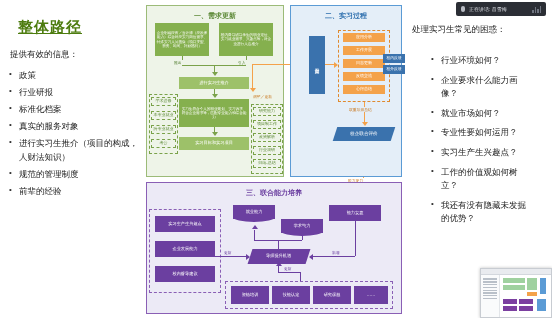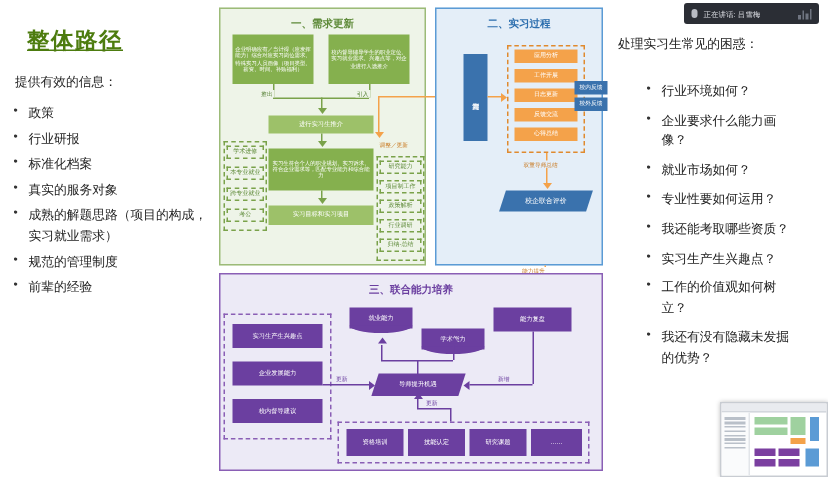--- a/index.html
+++ b/index.html
@@ -131,34 +131,33 @@
   </div>
 
   <div class="left-col">
     <div class="left-title">整体路径</div>
     <div class="left-lead">提供有效的信息：</div>
     <ul class="left-list">
       <li>政策</li>
       <li>行业研报</li>
       <li>标准化档案</li>
       <li>真实的服务对象</li>
-      <li>成熟的解题思路（项目的构成，实习就业需求）</li>
+      <li>进行实习生推介（项目的构成，人财法知识）</li>
       <li>规范的管理制度</li>
       <li>前辈的经验</li>
     </ul>
   </div>
 
   <div class="right-col">
     <div class="right-lead">处理实习生常见的困惑：</div>
     <ul class="right-list">
       <li>行业环境如何？</li>
       <li>企业要求什么能力画像？</li>
       <li>就业市场如何？</li>
       <li>专业性要如何运用？</li>
-      <li>我还能考取哪些资质？</li>
       <li>实习生产生兴趣点？</li>
       <li>工作的价值观如何树立？</li>
       <li>我还有没有隐藏未发掘的优势？</li>
     </ul>
   </div>
 
   <div class="diagram">
 
     <div class="panel p-green">
       <div class="ptitle">一、需求更新</div>

